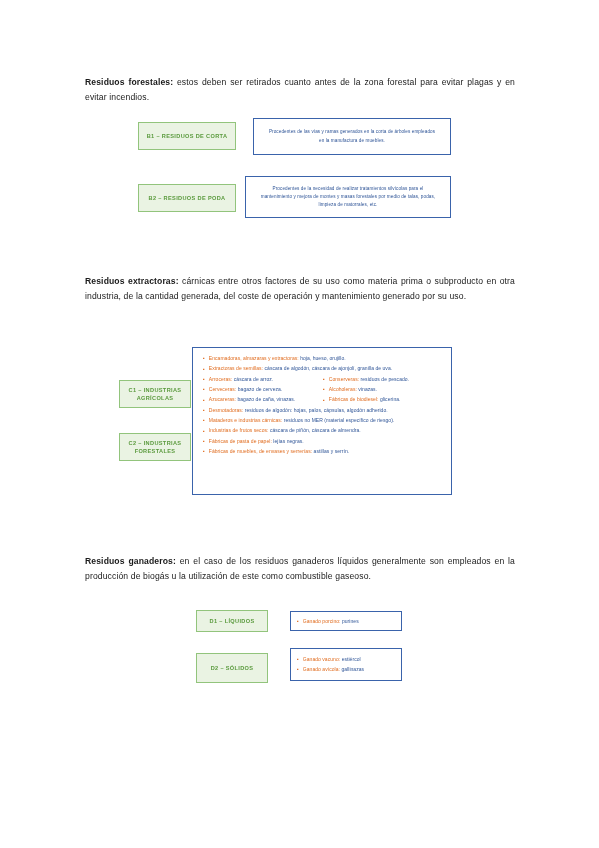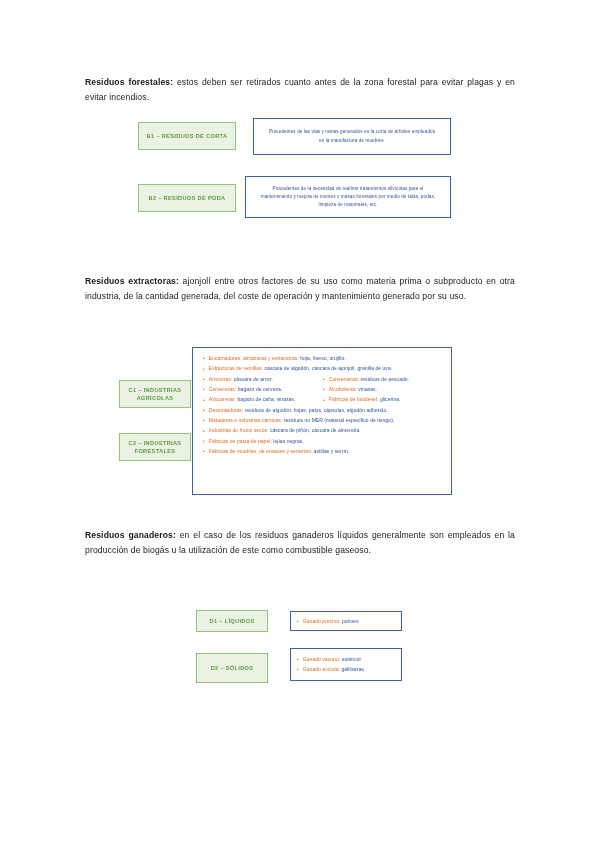--- a/index.html
+++ b/index.html
@@ -158,21 +158,21 @@
     <div class="green-box" style="left:138px; top:184px; width:98px; height:28px;">
         <span>B2 – RESIDUOS DE PODA</span>
       </div>
 
     <div class="blue-box" style="left:245px; top:176px; width:206px; height:42px;">
         <span class="desc">Procedentes de la necesidad de realizar tratamientos silvícolas para el mantenimiento y mejora de montes y masas forestales por medio de talas, podas, limpieza de matorrales, etc.</span>
       </div>
 
   </div>
 
-  <p class="para" style="top:265px;"><b>Residuos extractoras:</b><span> ajonjolí entre otros factores de su uso como materia prima o subproducto en otra industria, de la cantidad generada, del coste de operación y mantenimiento generado por su uso.</span></p>
+  <p class="para" style="top:265px;"><b>Residuos extractoras:</b><span> cárnicas entre otros factores de su uso como materia prima o subproducto en otra industria, de la cantidad generada, del coste de operación y mantenimiento generado por su uso.</span></p>
 
   <div class="diagram">
 
     <div class="green-box" style="left:119px; top:380px; width:72px; height:28px;">
         <span>C1 – INDUSTRIAS AGRÍCOLAS</span>
       </div>
 
     <div class="green-box" style="left:119px; top:433px; width:72px; height:28px;">
         <span>C2 – INDUSTRIAS FORESTALES</span>
       </div>
@@ -247,21 +247,21 @@
         <div class="row">
           <div class="cell full">
             <span class="bullet">▪</span>
             <span class="itm"><span class="lead">Fábricas de muebles, de envases y serrerías:</span><span> astillas y serrín.</span></span>
           </div>
         </div>
       </div>
 
   </div>
 
-  <p class="para" style="top:519px;"><b>Residuos ganaderos:</b><span> en el caso de los residuos ganaderos líquidos generalmente son empleados en la producción de biogás u la utilización de este como combustible gaseoso.</span></p>
+  <p class="para" style="top:545px;"><b>Residuos ganaderos:</b><span> en el caso de los residuos ganaderos líquidos generalmente son empleados en la producción de biogás u la utilización de este como combustible gaseoso.</span></p>
 
   <div class="diagram">
 
     <div class="green-box" style="left:196px; top:610px; width:72px; height:22px;">
         <span>D1 – LÍQUIDOS</span>
       </div>
 
     <div class="mini-box" style="left:290px; top:611px; width:112px; height:20px;" id="liquidos-box">
         <div class="mini-row">
           <span class="bullet">▪</span>

